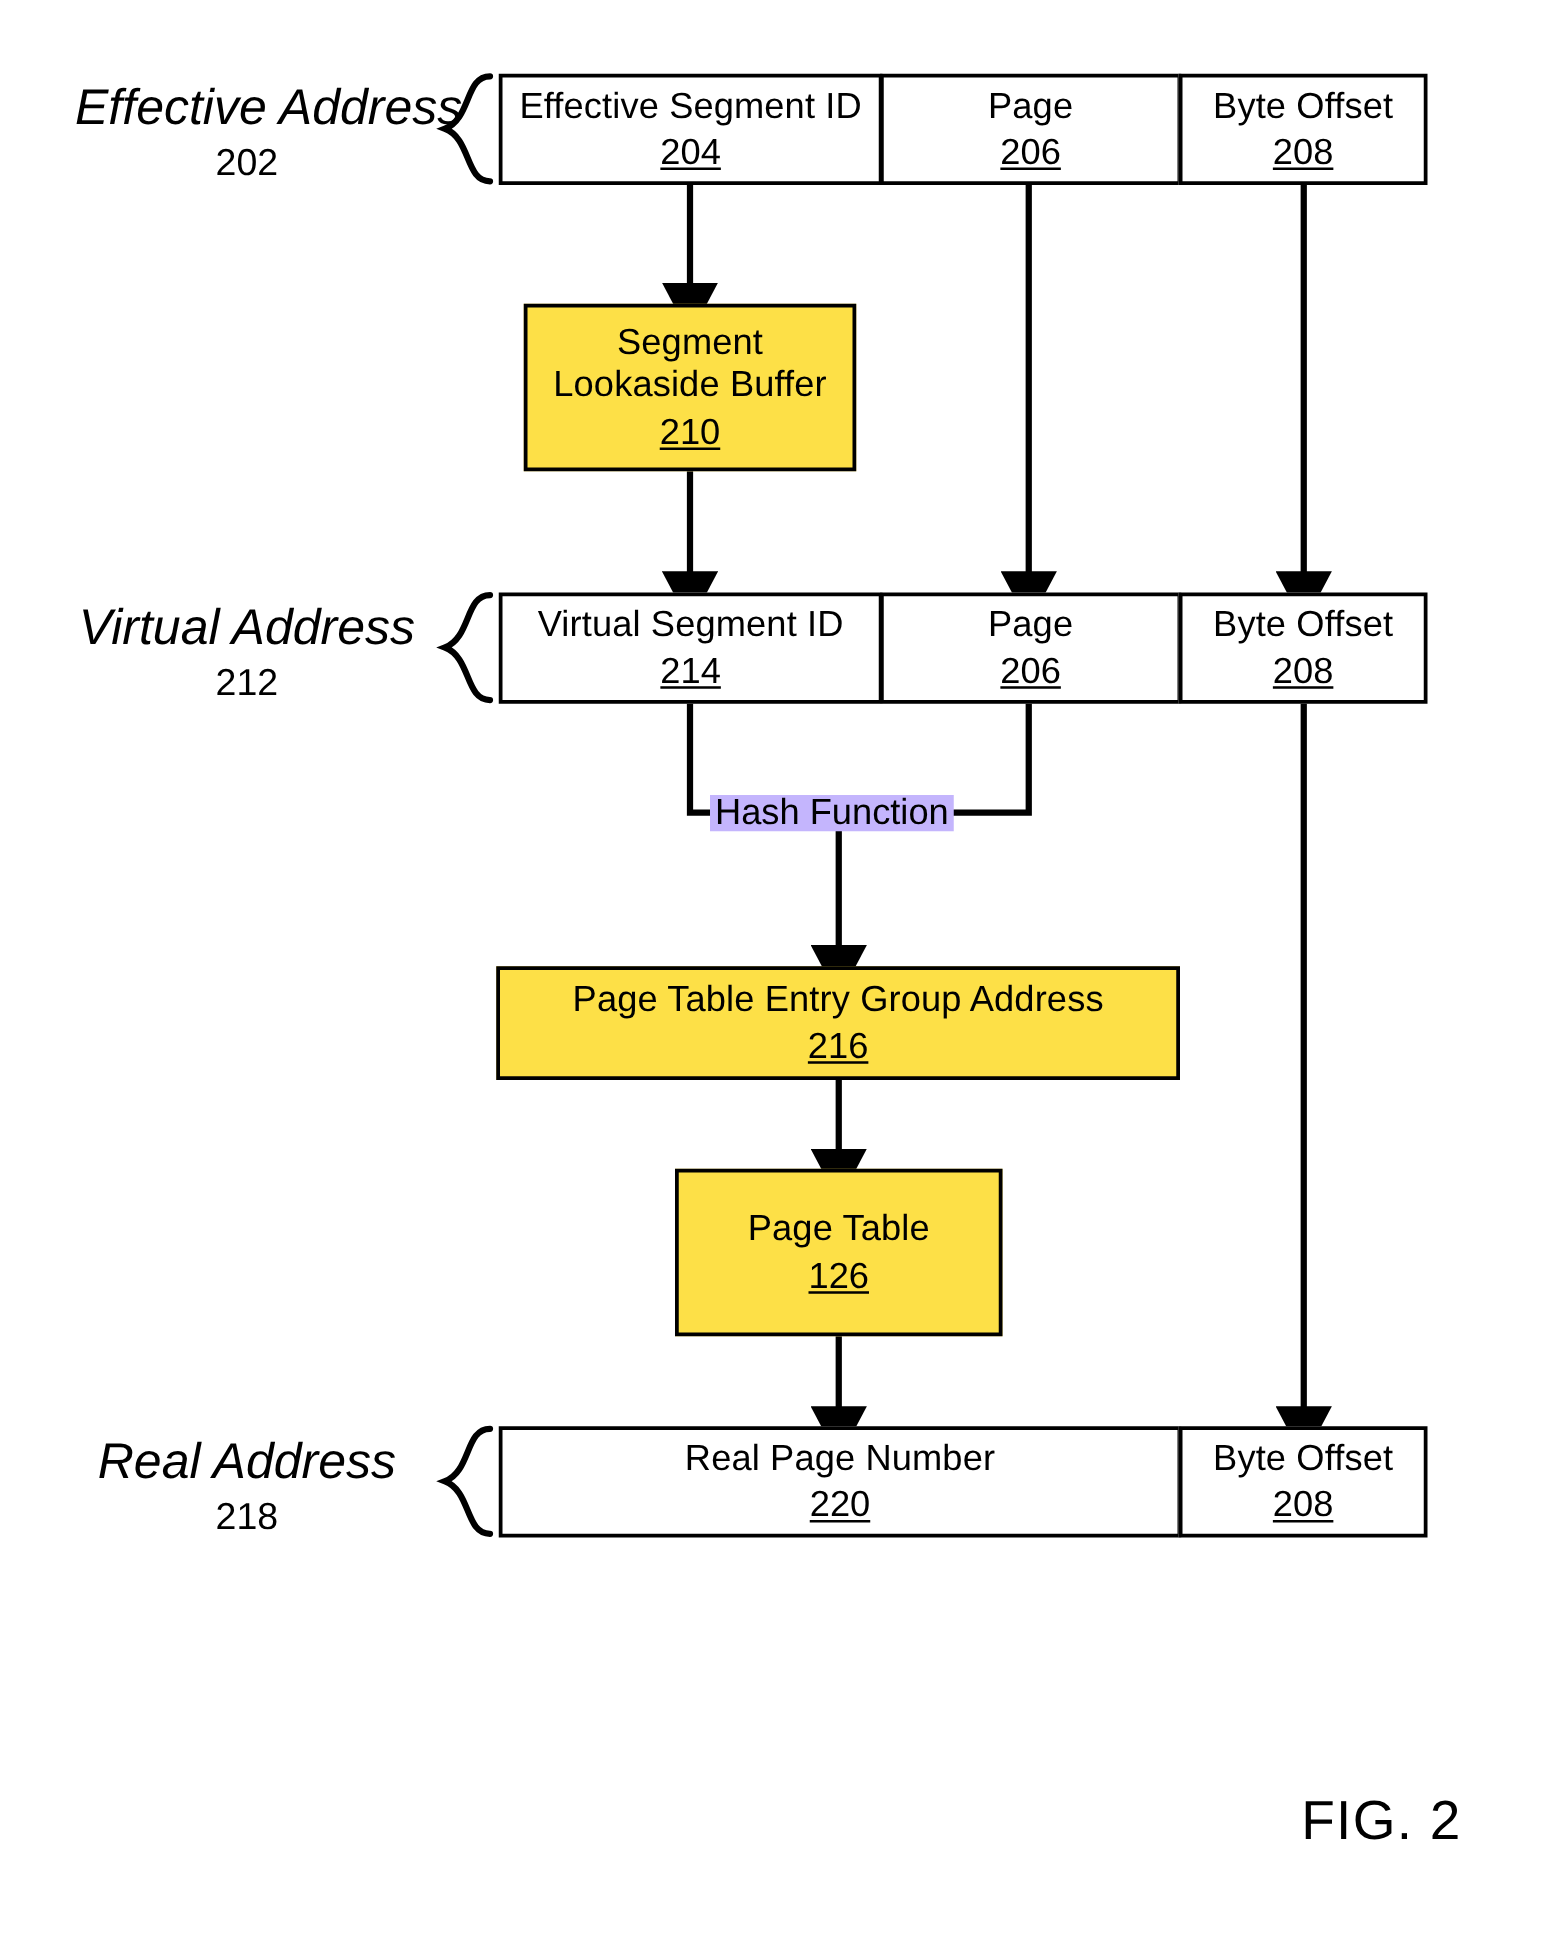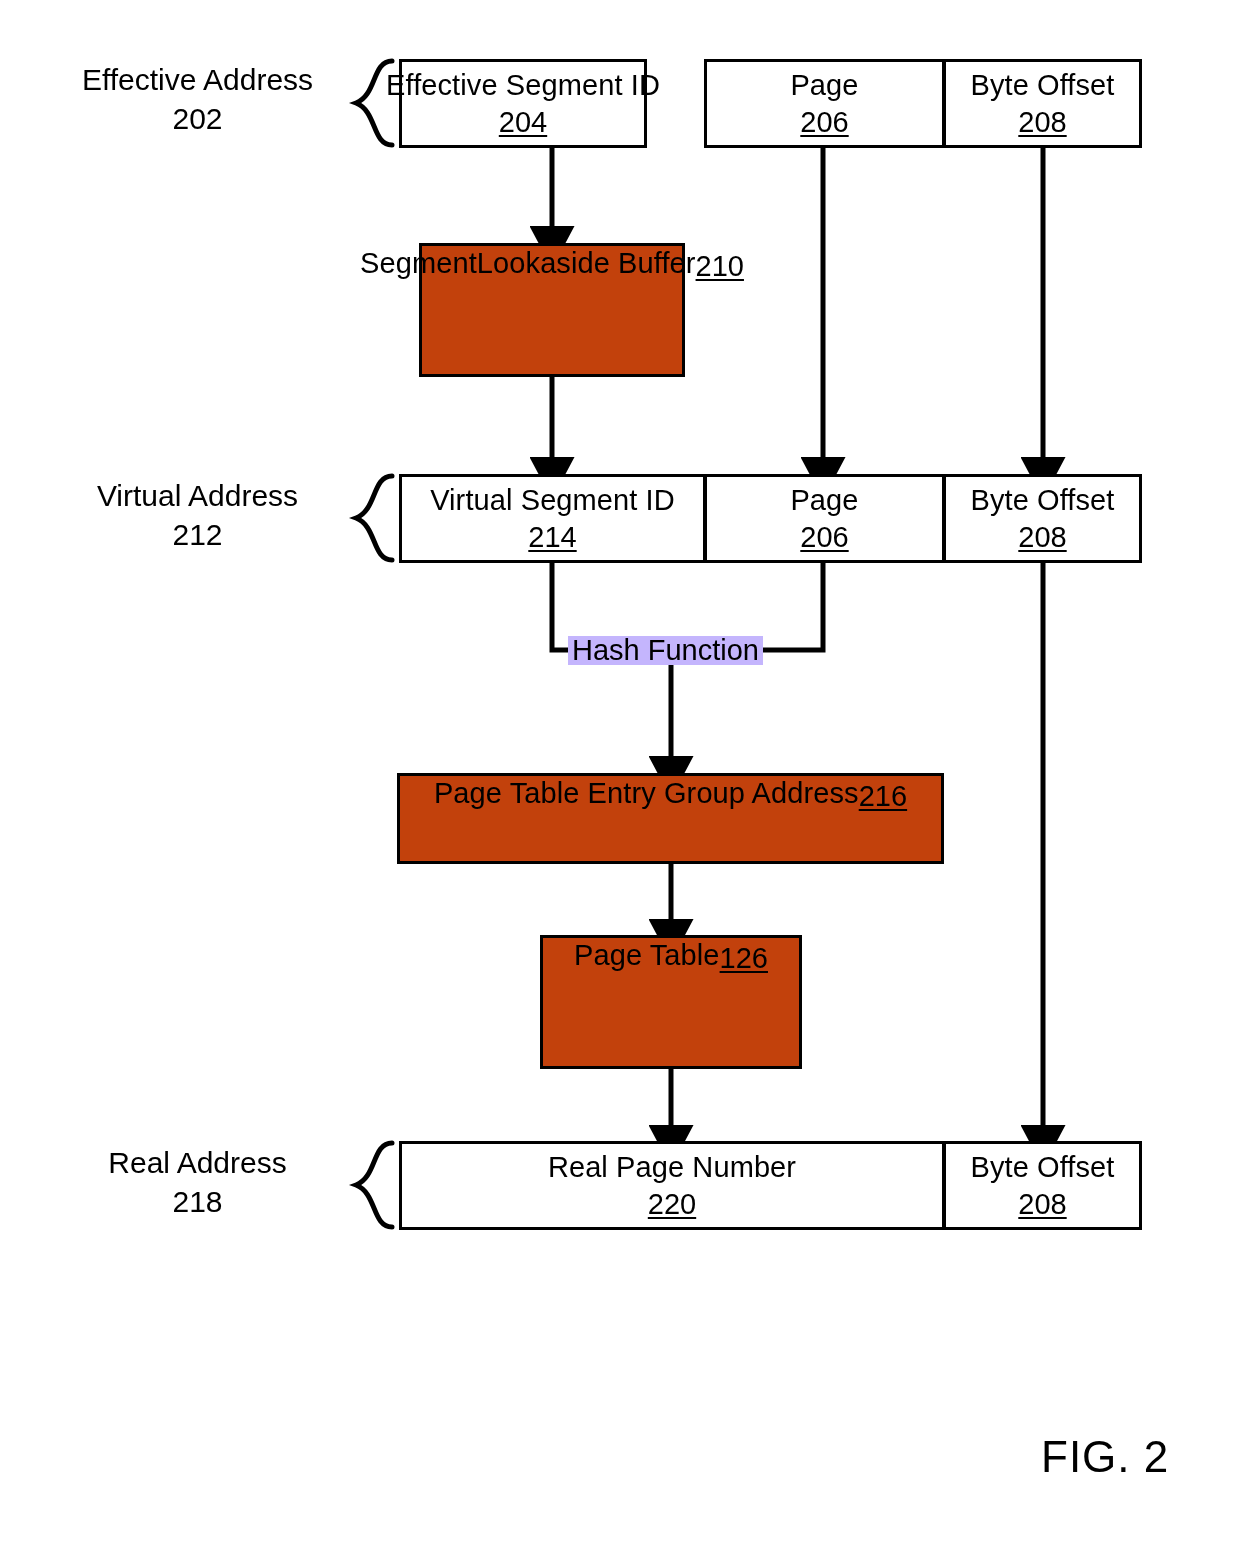--- a/index.html
+++ b/index.html
@@ -25,24 +25,24 @@
     position: absolute;
     left: 0; top: 0;
     width: 1240px;
     height: 1557px;
     pointer-events: none;
   }
   .node-box {
     position: absolute;
     box-sizing: border-box;
     border: 3px solid #000;
-    background: #c2410c;
+    background: #fde047;
     display: flex;
-    flex-direction: row;
-    align-items: flex-start;
+    flex-direction: column;
+    align-items: center;
     justify-content: center;
     text-align: center;
     line-height: 1.18;
   }
   .node-title {
     font-size: 29px;
     letter-spacing: 0.1px;
     white-space: nowrap;
   }
   .node-ref {
@@ -61,21 +61,21 @@
     align-items: center;
     justify-content: center;
     text-align: center;
     line-height: 1.18;
   }
   .side-label {
     position: absolute;
     text-align: center;
     line-height: 1.2;
   }
-  .side-label .sl-text { font-size: 30px; display: block; white-space: nowrap; }
+  .side-label .sl-text { font-size: 40px; display: block; white-space: nowrap; font-style: italic; }
   .side-label .sl-ref {
     font-size: 30px;
     display: block;
     text-underline-offset: 3px;
     margin-top: 3px;
   }
   .edge-label {
     position: absolute;
     font-size: 29px;
     background: #c4b5fd;
@@ -160,21 +160,21 @@
   <div class="side-label" style="left:60px; top:478px; width:275px;">
     <span class="sl-text">Virtual Address</span>
     <span class="sl-ref">212</span>
   </div>
 
   <div class="side-label" style="left:60px; top:1145px; width:275px;">
     <span class="sl-text">Real Address</span>
     <span class="sl-ref">218</span>
   </div>
 
-  <div class="row-cell" style="left:399px; top:59px; width:248px; height:89px;">
+  <div class="row-cell" style="left:399px; top:59px; width:307px; height:89px;">
     <span class="node-title">Effective Segment ID</span>
     <span class="node-ref">204</span>
   </div>
   <div class="row-cell" style="left:704px; top:59px; width:241px; height:89px;">
     <span class="node-title">Page</span>
     <span class="node-ref">206</span>
   </div>
   <div class="row-cell" style="left:943px; top:59px; width:199px; height:89px;">
     <span class="node-title">Byte Offset</span>
     <span class="node-ref">208</span>

